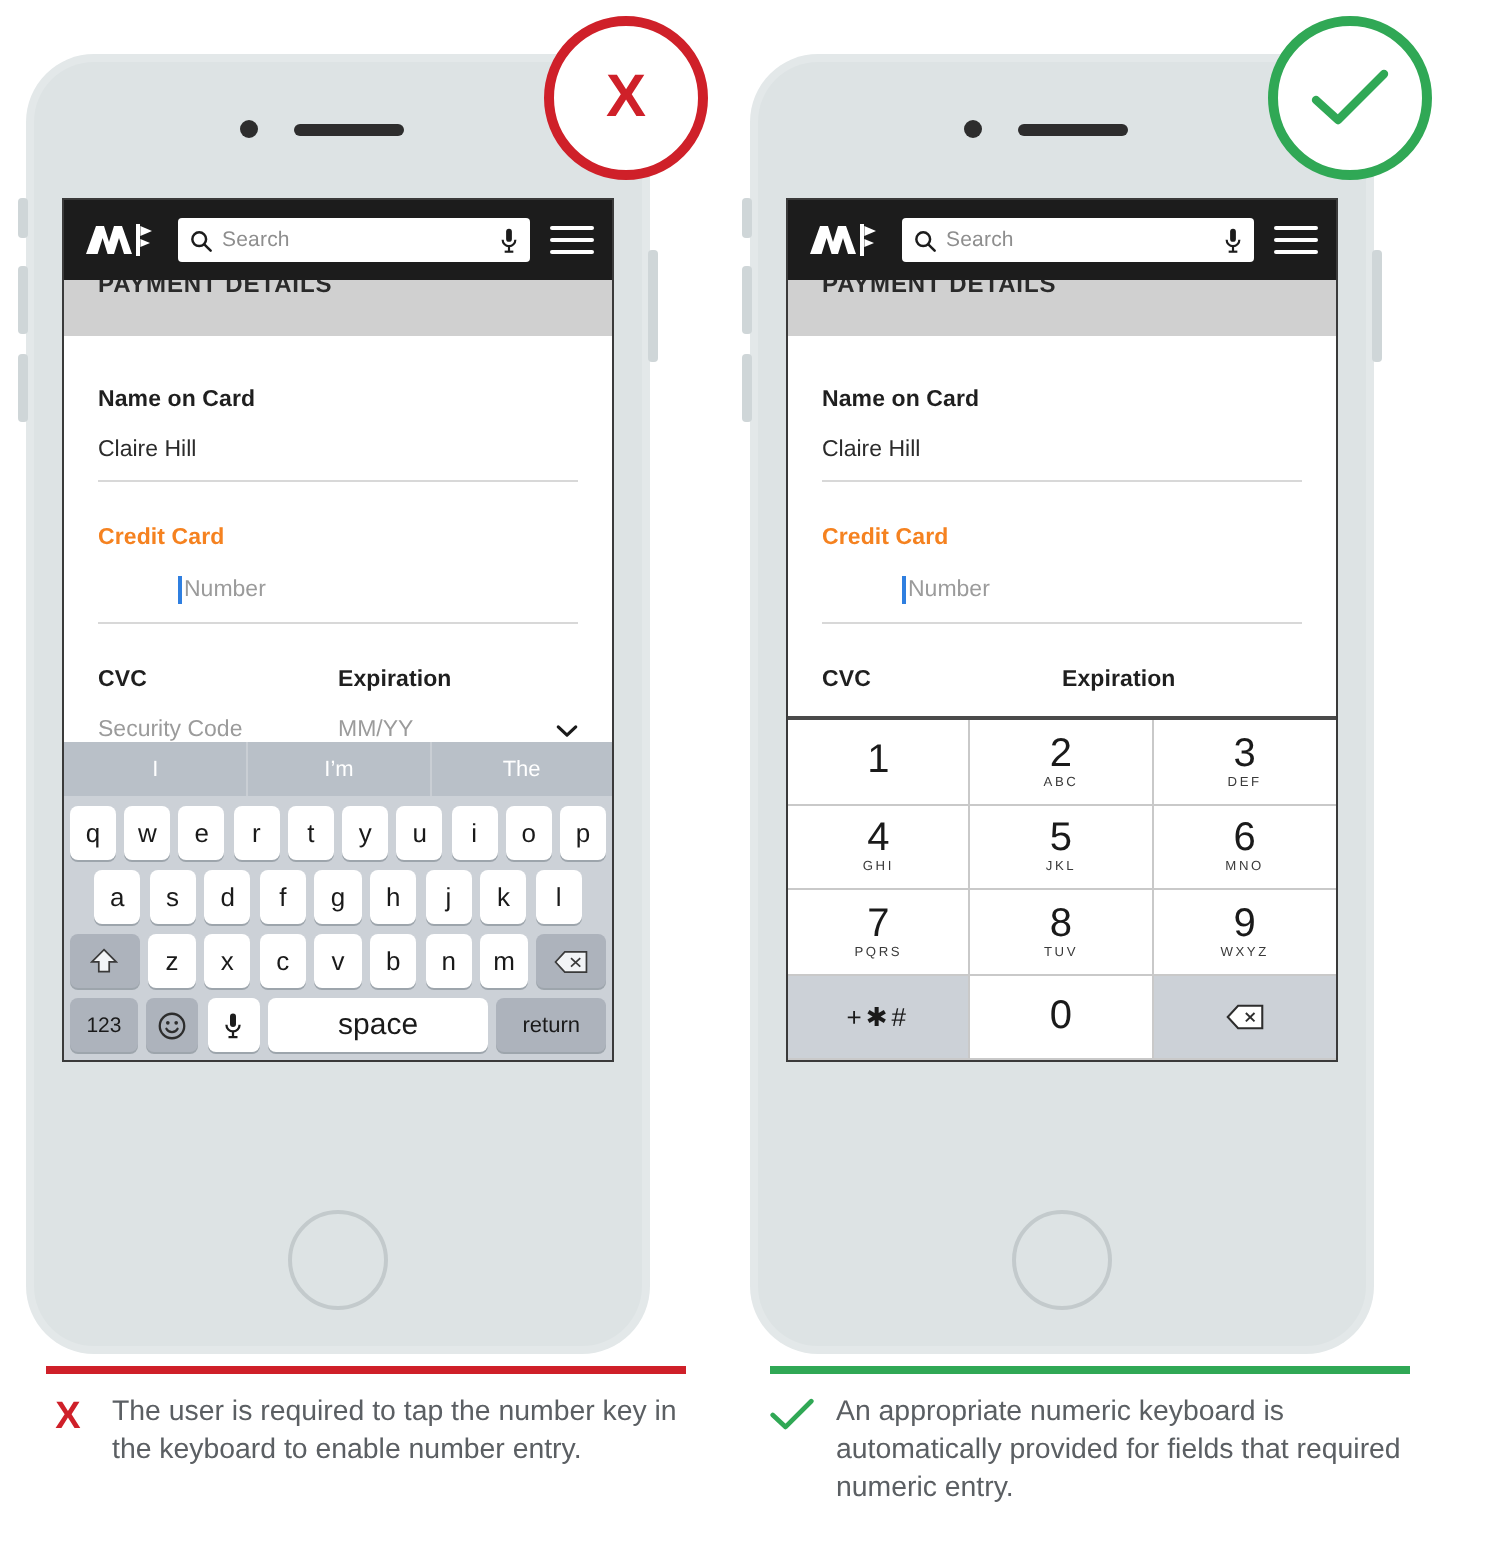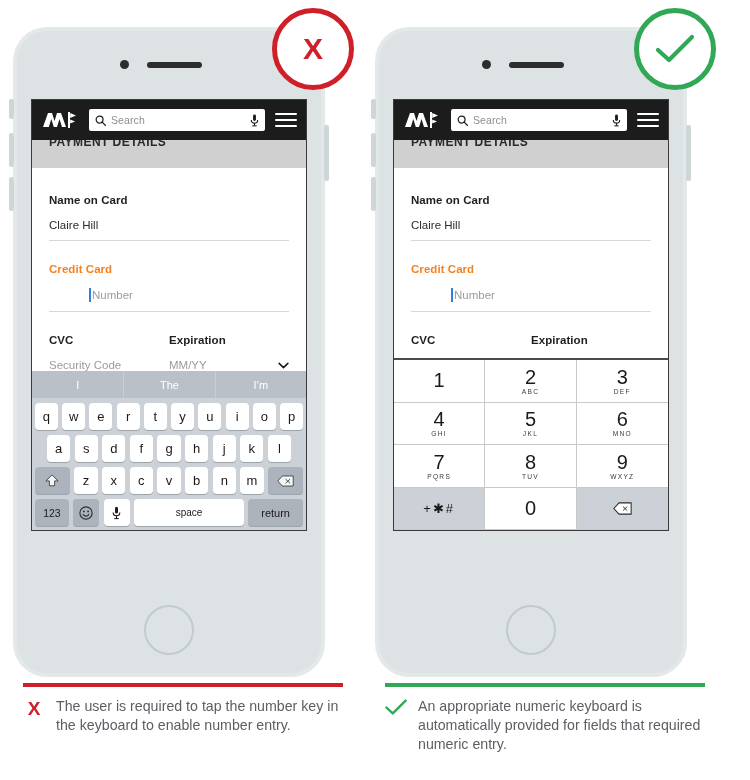--- a/index.html
+++ b/index.html
@@ -134,21 +134,21 @@
   }
   .key {
     flex: 1 1 0; height: 27px; background: #fff; border-radius: 4px;
     display: flex; align-items: center; justify-content: center;
     font-size: 13px; color: #1a1a1a;
     box-shadow: 0 1px 0 rgba(100,110,120,.45);
   }
   .krow.mid { padding: 0 15px; }
   .key.dark { background: #adb3bc; }
   .key.wide15 { flex: 1.5 1 0; }
-  .key.space { flex: 4.2 1 0; font-size: 10px; }
+  .key.space { flex: 4.2 1 0; font-size: 15px; }
   .key.ret { flex: 2.1 1 0; font-size: 11px; background: #adb3bc; }
   .key.k123 { flex: 1.3 1 0; font-size: 10.5px; background: #adb3bc; }
   .key.sm { font-size: 12px; }
 
   
   .kbd-num {
     position: absolute; left: 0; right: 0; bottom: 0;
     background: #ffffff; border-top: 2px solid #4a4a4a;
     display: grid; grid-template-columns: repeat(3, 1fr);
     grid-template-rows: repeat(4, 1fr); height: 172px;
@@ -275,22 +275,22 @@
                   </svg>
                 </div>
               </div>
             </div>
           </div>
         </div>
 
         <div class="kbd-alpha">
           <div class="predict">
             <div>I</div>
+            <div>I’m</div>
             <div>The</div>
-            <div>I’m</div>
           </div>
           <div class="krow">
             <div class="key">q</div>
             <div class="key">w</div>
             <div class="key">e</div>
             <div class="key">r</div>
             <div class="key">t</div>
             <div class="key">y</div>
             <div class="key">u</div>
             <div class="key">i</div>

